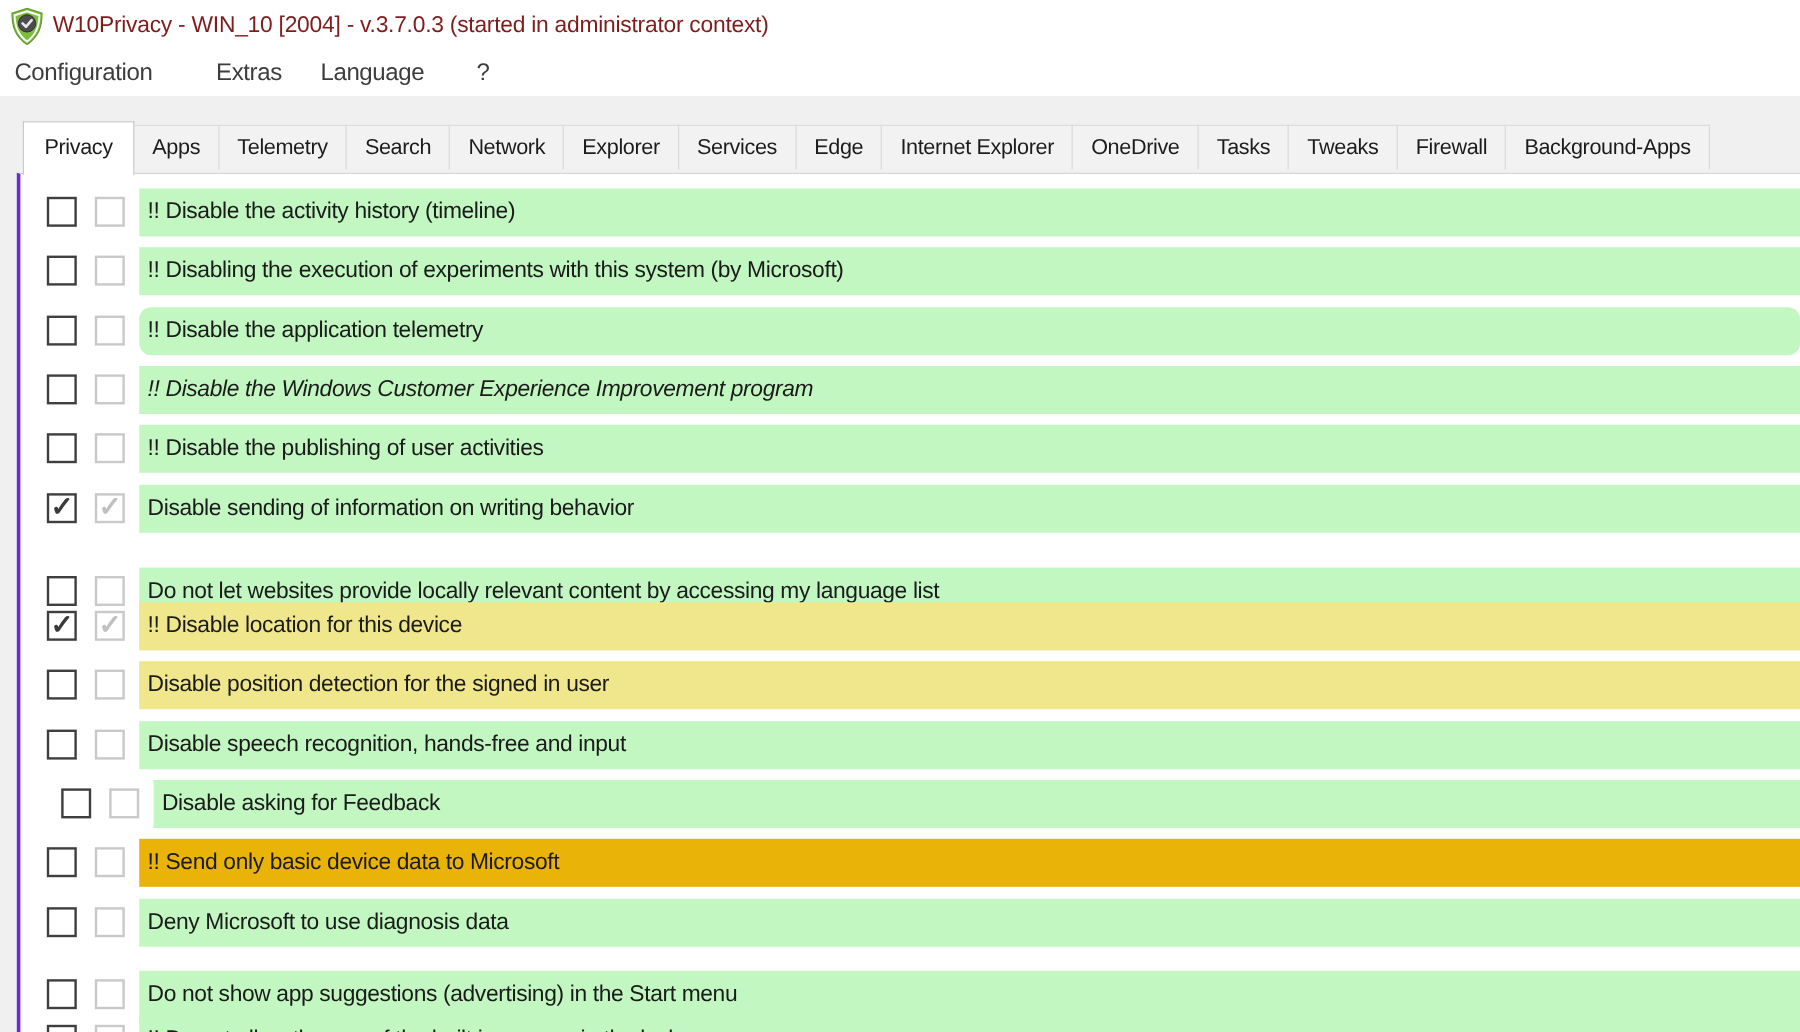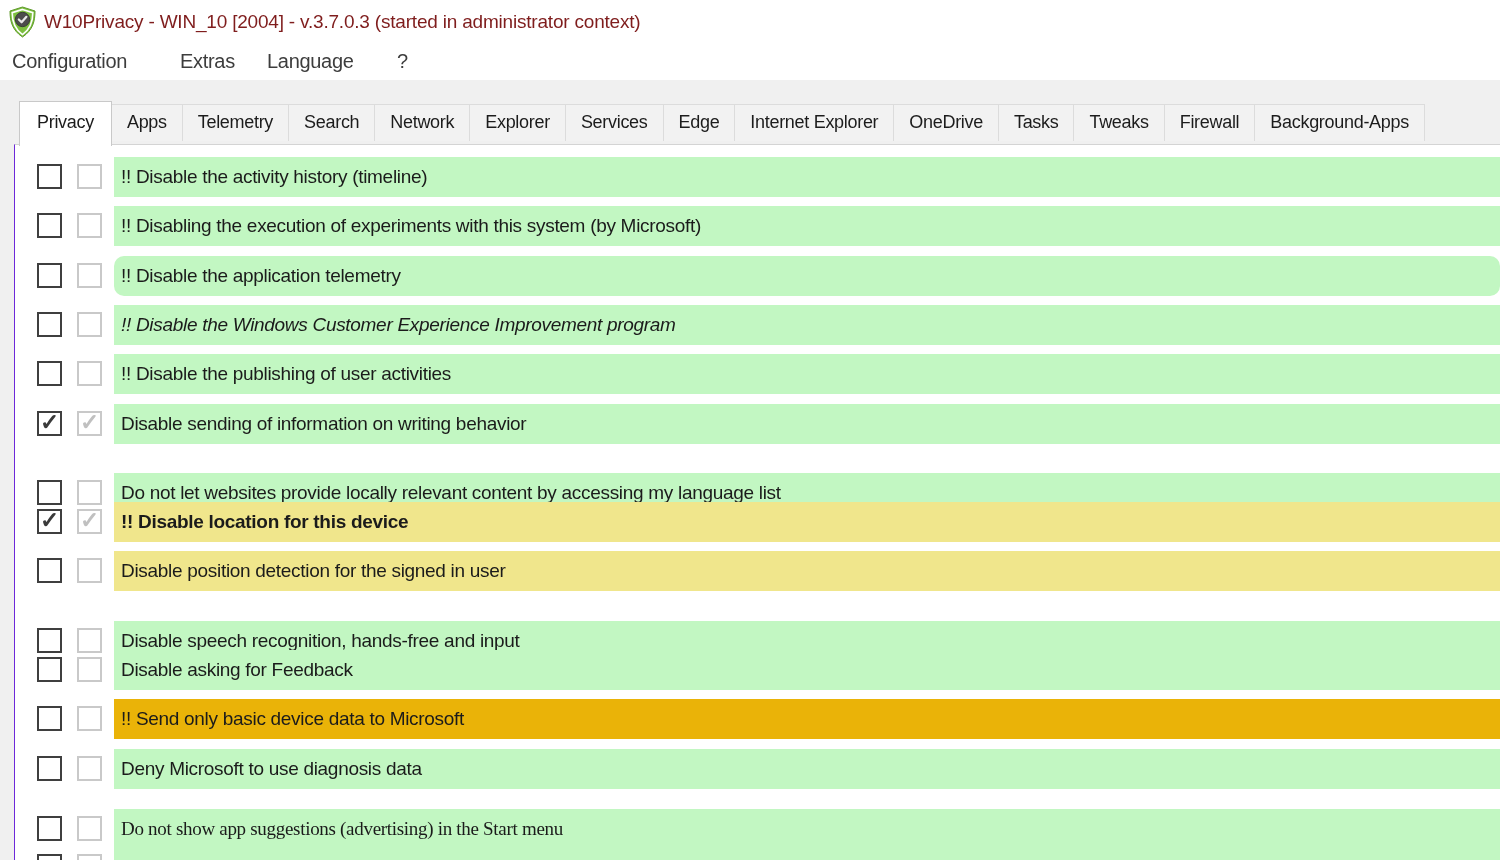--- a/index.html
+++ b/index.html
@@ -25,21 +25,21 @@
              display:flex; align-items:center; z-index:3; white-space:nowrap; }
   .tab { height:37px; line-height:35px; padding:0 15px; font-size:18px; color:#1c1c1c;
          letter-spacing:-0.3px; background:#f2f2f2; border:1px solid #dcdcdc; border-bottom:none;
          margin-right:-1px; cursor:default; }
   .tab.active { height:45px; line-height:41px; padding:0 17px; background:#ffffff;
                 border:1px solid #c9c9c9; border-bottom:none; margin-bottom:-1px; z-index:4;
                 position:relative; }
 
   
   .tab-page { position:absolute; left:14px; top:64px; right:0; bottom:0; background:#ffffff;
-              border-top:1px solid #d4d4d4; border-left:1px solid #6d28d9; z-index:1; overflow:hidden; }
+              border-top:1px solid #d4d4d4; border-left:3px solid #6d28d9; z-index:1; overflow:hidden; }
 
   
   .row { position:absolute; left:0; right:0; height:42px; }
   .cb { position:absolute; top:7px; width:25px; height:25px; background:#ffffff;
         border:2px solid #3f3f3f; cursor:pointer; }
   .cb.primary { left:22px; }
   .cb.secondary { left:62px; border-color:#c9c9c9; }
   .cb.checked::after { content:"✓"; position:absolute; left:1px; top:-4px; font-size:23px;
         font-weight:bold; color:#3a3a3a; }
   .cb.secondary.checked::after { color:#c0c0c0; }
@@ -113,51 +113,51 @@
       <div class="row" style="top: 258.5px;">
         <div class="cb primary checked"></div>
         <div class="cb secondary checked"></div>
         <div class="bar" style="background: rgb(194, 247, 194);">Disable sending of information on writing behavior</div>
       </div>
       <div class="row" style="top: 307.8px; margin-top: 20px;">
         <div class="cb primary"></div>
         <div class="cb secondary"></div>
         <div class="bar" style="background: rgb(194, 247, 194);">Do not let websites provide locally relevant content by accessing my language list</div>
       </div>
-      <div class="row" style="top: 357.1px; font-weight: bold;">
+      <div class="row" style="top: 357.1px;">
         <div class="cb primary checked"></div>
         <div class="cb secondary checked"></div>
         <div class="bar" style="background: rgb(240, 230, 140);">!! Disable location for this device</div>
       </div>
       <div class="row" style="top: 406.4px;">
         <div class="cb primary"></div>
         <div class="cb secondary"></div>
         <div class="bar" style="background: rgb(240, 230, 140);">Disable position detection for the signed in user</div>
       </div>
-      <div class="row" style="top: 455.7px; margin-top: 20px;">
+      <div class="row" style="top: 455.7px;">
         <div class="cb primary"></div>
         <div class="cb secondary"></div>
         <div class="bar" style="background: rgb(194, 247, 194);">Disable speech recognition, hands-free and input</div>
       </div>
-      <div class="row" style="top: 505px;">
+      <div class="row" style="top: 505px; margin-left: 12px;">
         <div class="cb primary"></div>
         <div class="cb secondary"></div>
         <div class="bar" style="background: rgb(194, 247, 194);">Disable asking for Feedback</div>
       </div>
       <div class="row" style="top: 554.3px;">
         <div class="cb primary"></div>
         <div class="cb secondary"></div>
         <div class="bar" style="background: #eab308;">!! Send only basic device data to Microsoft</div>
       </div>
       <div class="row" style="top: 603.6px;">
         <div class="cb primary"></div>
         <div class="cb secondary"></div>
         <div class="bar" style="background: rgb(194, 247, 194);">Deny Microsoft to use diagnosis data</div>
       </div>
-      <div class="row" style="top: 664px; font-family: Liberation Serif, serif;">
+      <div class="row" style="top: 664px;">
         <div class="cb primary"></div>
         <div class="cb secondary"></div>
         <div class="bar" style="background: rgb(194, 247, 194);">Do not show app suggestions (advertising) in the Start menu</div>
       </div>
       <div class="row" style="top: 702.2px;">
         <div class="cb primary"></div>
         <div class="cb secondary"></div>
         <div class="bar" style="background: rgb(194, 247, 194);">!! Do not allow the use of the built in camera in the lock screen</div>
       </div>
     </div>

